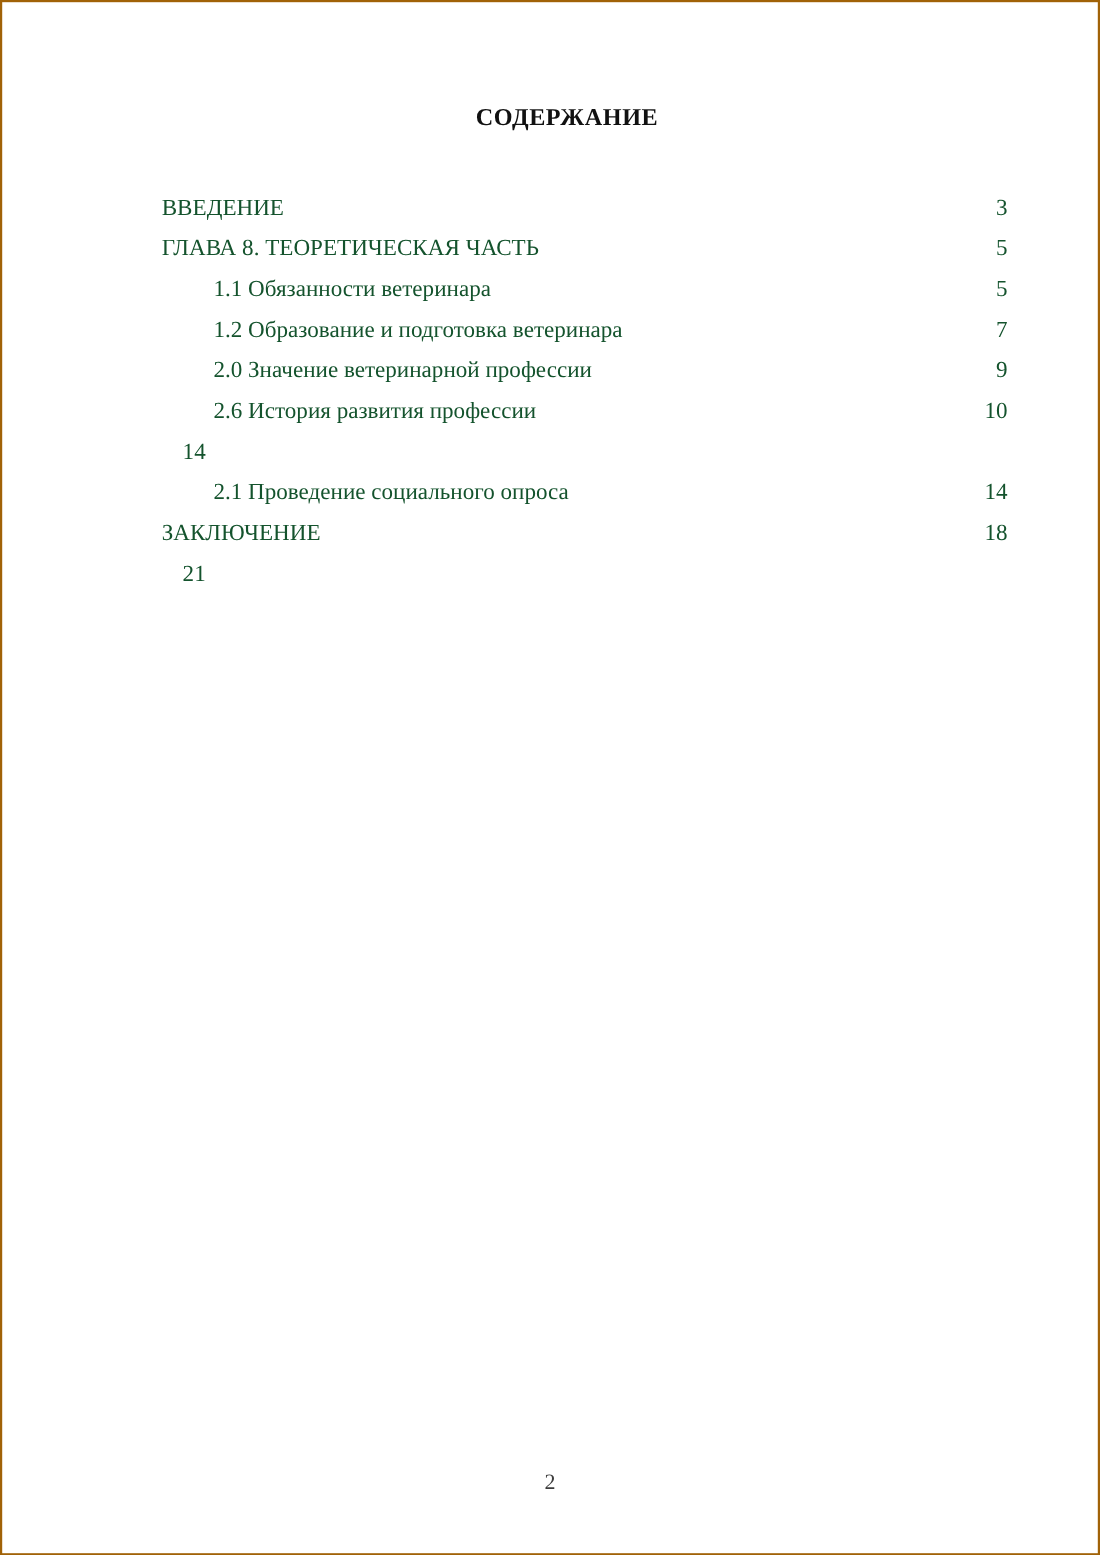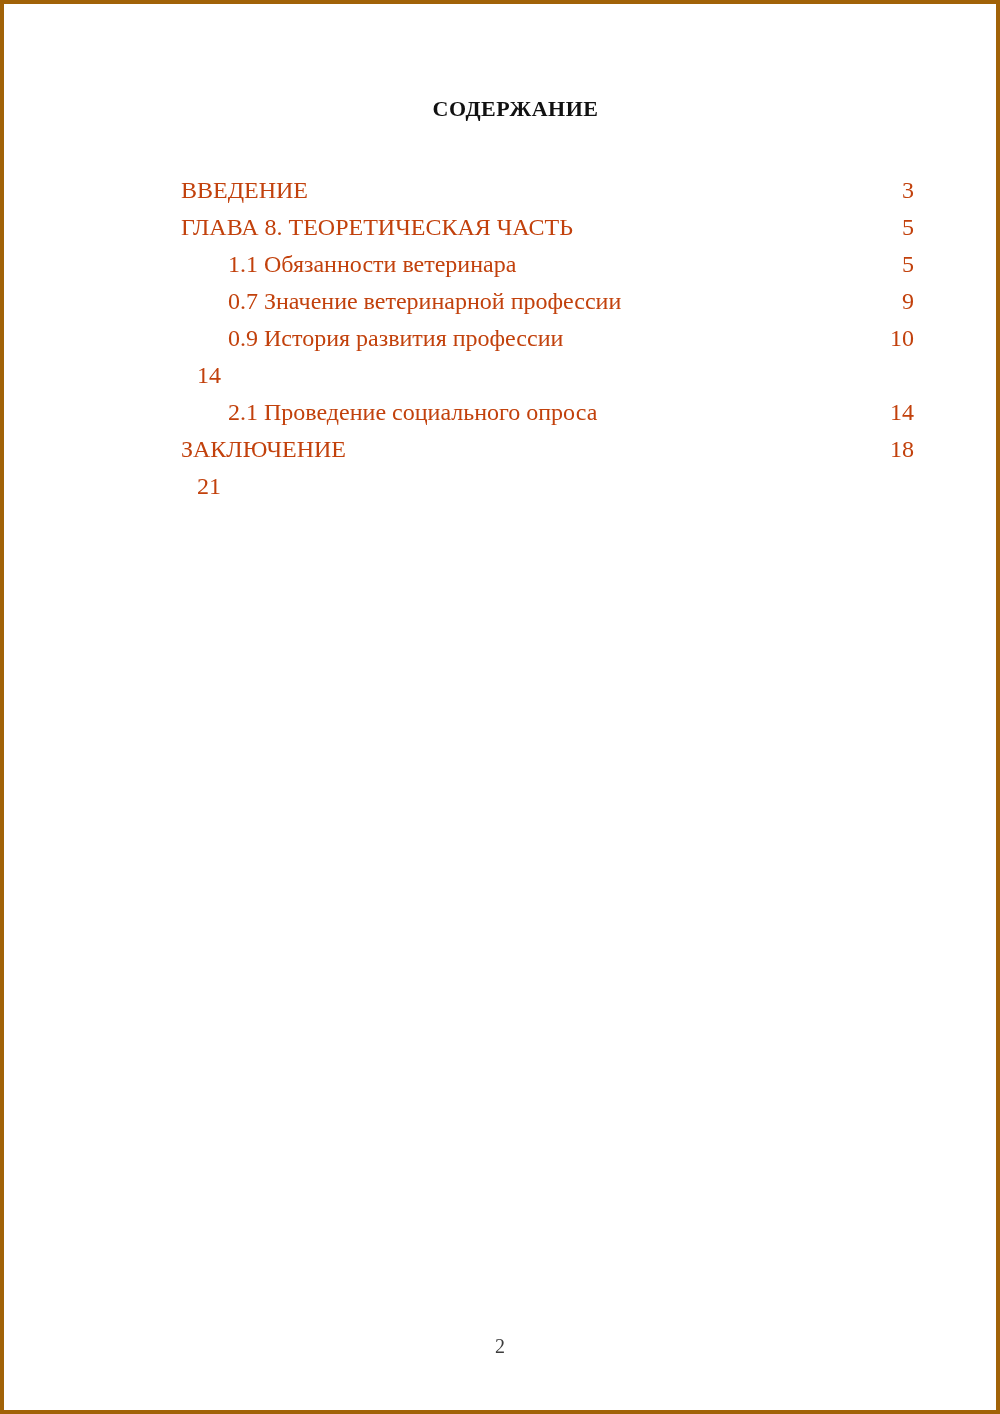--- a/index.html
+++ b/index.html
@@ -8,21 +8,21 @@
     background: #ffffff;
     font-family: "Liberation Serif", "DejaVu Serif", serif;
   }
 
   .page {
     position: relative;
     width: 1000px;
     height: 1414px;
     margin: 0 auto;
     background: #ffffff;
-    border: 4px solid #a16207;
+    border: 2px solid #a16207;
     color: #1c1c1c;
   }
 
   .page-inner {
     padding: 92px 82px 0 145px;
   }
 
   .doc-title {
     text-align: center;
     font-weight: bold;
@@ -35,24 +35,23 @@
   }
 
   .toc {
     width: 100%;
   }
 
   .toc-row {
     display: flex;
     justify-content: space-between;
     align-items: baseline;
-    font-size: 24px;
+    font-size: 21px;
     line-height: 37px;
-    color: #c2410c;
-    margin-left: 32px;
+    color: #14532d;
   }
 
   .toc-row.lvl2 .toc-label {
     padding-left: 47px;
     font-family: Liberation Serif, serif;
   }
 
   .toc-label {
     white-space: nowrap;
   }
@@ -91,28 +90,32 @@
       <div class="toc-row">
         <span class="toc-label">ГЛАВА 8. ТЕОРЕТИЧЕСКАЯ ЧАСТЬ</span>
         <span class="toc-page">5</span>
       </div>
 
       <div class="toc-row lvl2">
         <span class="toc-label">1.1 Обязанности ветеринара</span>
         <span class="toc-page">5</span>
       </div>
 
+      <div class="toc-row lvl2">
+        <span class="toc-label">1.2 Образование и подготовка ветеринара</span>
+        <span class="toc-page">7</span>
+      </div>
 
       <div class="toc-row lvl2">
-        <span class="toc-label">0.7 Значение ветеринарной профессии</span>
+        <span class="toc-label">2.0 Значение ветеринарной профессии</span>
         <span class="toc-page">9</span>
       </div>
 
       <div class="toc-row lvl2">
-        <span class="toc-label">0.9 История развития профессии</span>
+        <span class="toc-label">2.6 История развития профессии</span>
         <span class="toc-page">10</span>
       </div>
 
       <div class="toc-row">
         <span class="toc-page">14</span>
       </div>
 
       <div class="toc-row lvl2">
         <span class="toc-label">2.1 Проведение социального опроса</span>
         <span class="toc-page">14</span>

